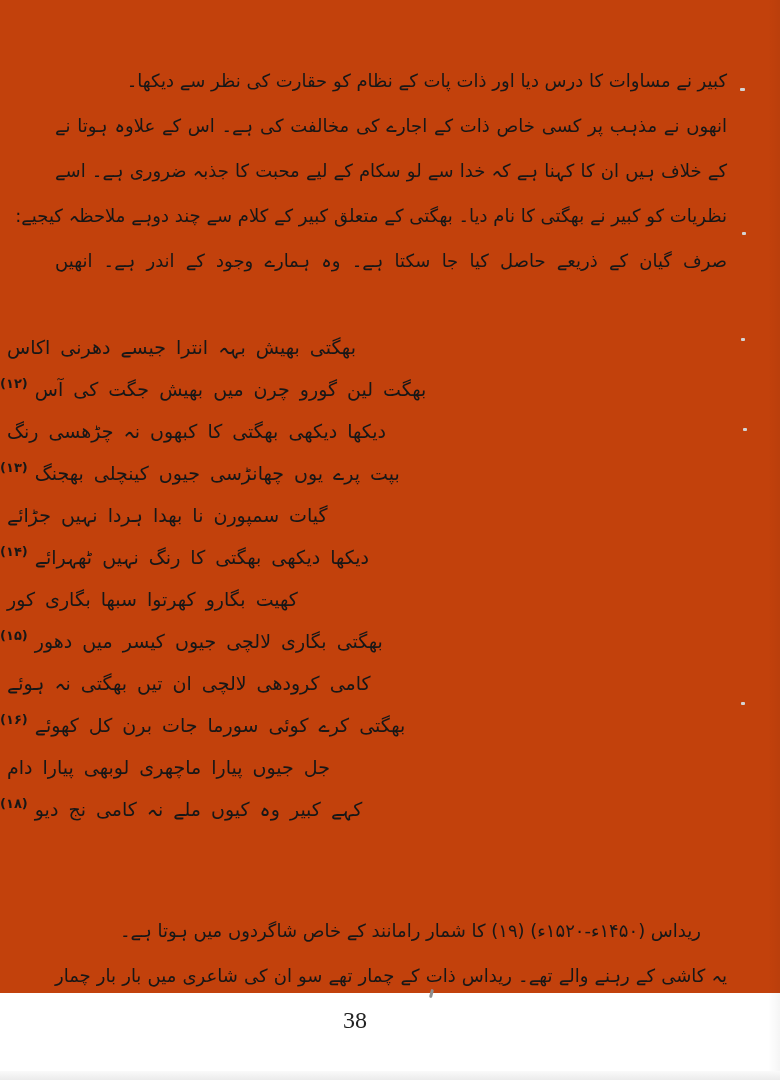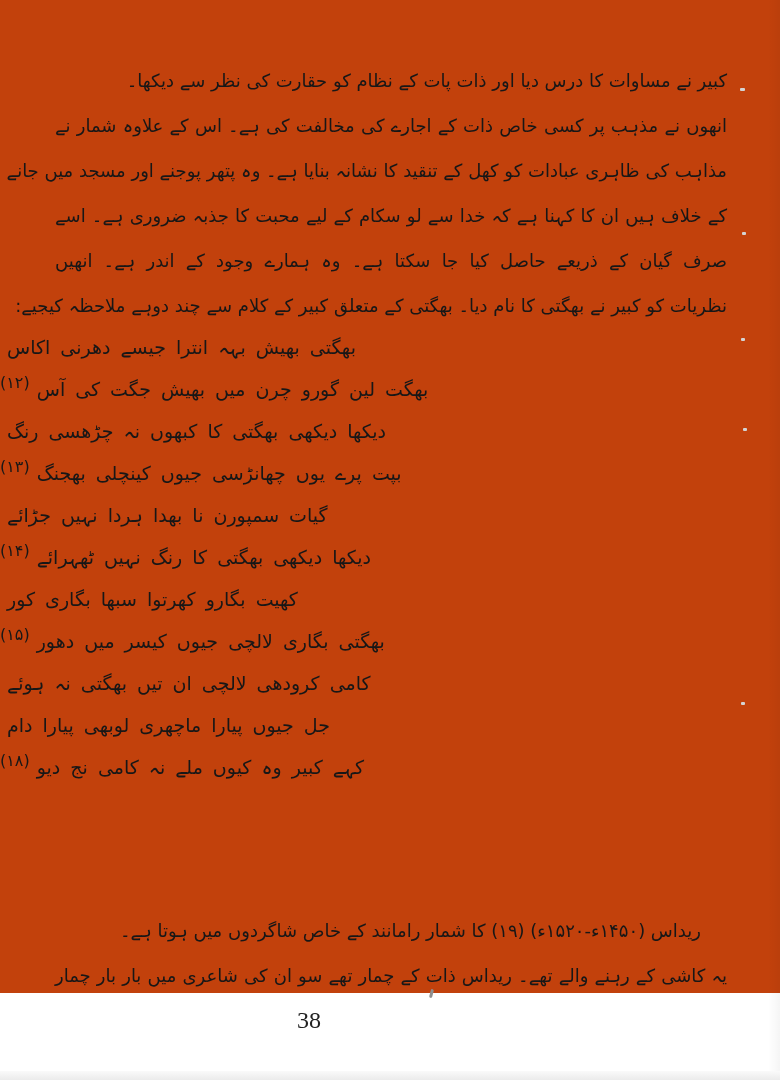--- a/index.html
+++ b/index.html
@@ -39,30 +39,31 @@
     unicode-bidi: embed;
     height: 42px;
     line-height: 42px;
     font-size: 19px;
     text-align: left;
     white-space: nowrap;
   }
   .vline .vtext { word-spacing: 4px; }
   .ref {
     display: inline-block;
-    font-size: 16px;
+    font-size: 13px;
     transform: translateY(-8px);
     margin-right: 7px;
     letter-spacing: 1px;
+    font-weight: bold;
   }
   
   .pagenum {
     position: absolute;
     top: 1007px; left: 297px; width: 70px;
-    text-align: left;
+    text-align: right;
     font-family: "Liberation Serif", serif;
     font-size: 24px;
     color: #222222;
   }
   
   .edge-right {
     position: absolute; top: 0; right: 0;
     width: 12px; height: 1080px;
     background: linear-gradient(to right, rgba(0,0,0,0), rgba(0,0,0,0.04));
   }
@@ -84,37 +85,37 @@
     transform: rotate(14deg);
   }
 </style>
 </head>
 <body>
 
 <div class="page">
 
   <div class="prose prose-top">
     <div class="line first">کبیر نے مساوات کا درس دیا اور ذات پات کے نظام کو حقارت کی نظر سے دیکھا۔</div>
-    <div class="line just">انھوں نے مذہب پر کسی خاص ذات کے اجارے کی مخالفت کی ہے۔ اس کے علاوہ شمار نے</div>
-    <div class="line just">مذاہب کی ظاہری عبادات کو کھل کے تنقید کا نشانہ بنایا ہے۔ وہ پتھر پوجنے اور مسجد میں جانے</div>
+    <div class="line just">انھوں نے مذہب پر کسی خاص ذات کے اجارے کی مخالفت کی ہے۔ اس کے علاوہ ہوتا نے</div>
     <div class="line just">کے خلاف ہیں ان کا کہنا ہے کہ خدا سے لو سکام کے لیے محبت کا جذبہ ضروری ہے۔ اسے</div>
+    <div class="line just">نظریات کو کبیر نے بھگتی کا نام دیا۔ بھگتی کے متعلق کبیر کے کلام سے چند دوہے ملاحظہ کیجیے:</div>
     <div class="line just">صرف گیان کے ذریعے حاصل کیا جا سکتا ہے۔ وہ ہمارے وجود کے اندر ہے۔ انھیں</div>
-    <div class="line just">نظریات کو کبیر نے بھگتی کا نام دیا۔ بھگتی کے متعلق کبیر کے کلام سے چند دوہے ملاحظہ کیجیے:</div>
   </div>
 
   <div class="verses">
     <div class="vline"><span class="vtext">بھگتی بھیش بہہ انترا جیسے دھرنی اکاس</span><span class="ref"></span></div>
     <div class="vline"><span class="vtext">بھگت لین گورو چرن میں بھیش جگت کی آس</span><span class="ref">(۱۲)</span></div>
     <div class="vline"><span class="vtext">دیکھا دیکھی بھگتی کا کبھوں نہ چڑھسی رنگ</span><span class="ref"></span></div>
     <div class="vline"><span class="vtext">بپت پرے یوں چھانڑسی جیوں کینچلی بھجنگ</span><span class="ref">(۱۳)</span></div>
     <div class="vline"><span class="vtext">گیات سمپورن نا بھدا ہردا نہیں جڑائے</span><span class="ref"></span></div>
     <div class="vline"><span class="vtext">دیکھا دیکھی بھگتی کا رنگ نہیں ٹھہرائے</span><span class="ref">(۱۴)</span></div>
     <div class="vline"><span class="vtext">کھیت بگارو کھرتوا سبھا بگاری کور</span><span class="ref"></span></div>
     <div class="vline"><span class="vtext">بھگتی بگاری لالچی جیوں کیسر میں دھور</span><span class="ref">(۱۵)</span></div>
     <div class="vline"><span class="vtext">کامی کرودھی لالچی ان تیں بھگتی نہ ہوئے</span><span class="ref"></span></div>
+    <div class="vline"><span class="vtext">بھگتی کرے کوئی سورما جات برن کل کھوئے</span><span class="ref">(۱۶)</span></div>
     <div class="vline"><span class="vtext">جل جیوں پیارا ماچھری لوبھی پیارا دام</span><span class="ref"></span></div>
     <div class="vline"><span class="vtext">کہے کبیر وہ کیوں ملے نہ کامی نج دیو</span><span class="ref">(۱۸)</span></div>
   </div>
 
   <div class="prose prose-bottom">
     <div class="line first">ریداس (۱۴۵۰ء-۱۵۲۰ء) (۱۹) کا شمار رامانند کے خاص شاگردوں میں ہوتا ہے۔</div>
     <div class="line just">یہ کاشی کے رہنے والے تھے۔ ریداس ذات کے چمار تھے سو ان کی شاعری میں بار بار چمار</div>
   </div>
 
   <div class="pagenum">38</div>

